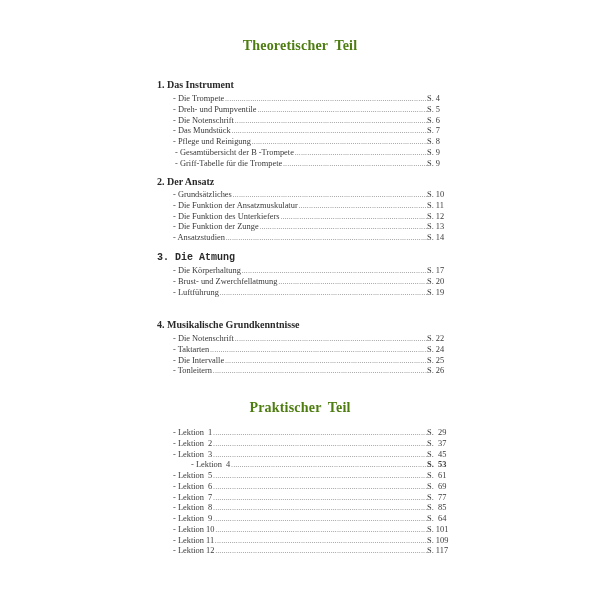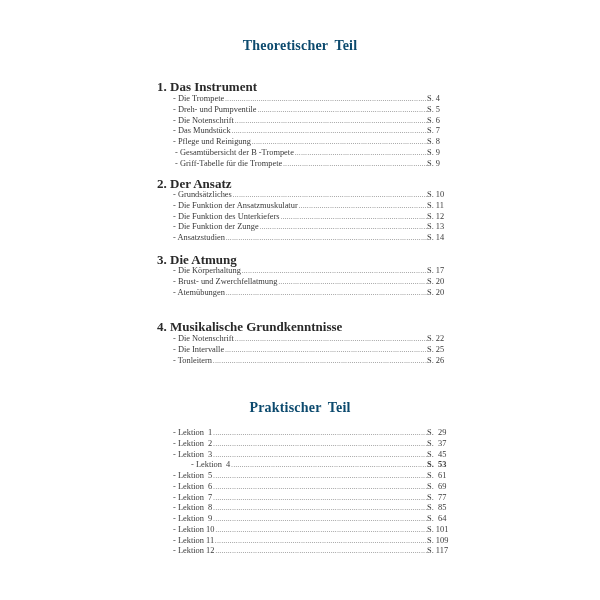--- a/index.html
+++ b/index.html
@@ -1,20 +1,20 @@
 <!DOCTYPE html>
 <html><head>
 <meta charset="utf-8">
 <style>
   html, body { margin:0; padding:0; }
   body { width:600px; height:600px; background:#ffffff; position:relative; overflow:hidden;
          font-family:"Liberation Serif", "DejaVu Serif", serif; color:#3a3a3a; }
   .page-title { position:absolute; left:0; width:600px; text-align:center; font-weight:bold;
-                font-size:14px; color:#0c4a6e; letter-spacing:0.2px; word-spacing:3px; }
-  .section-heading { position:absolute; left:157px; font-weight:bold; font-size:13px; color:#2a2a2a; }
+                font-size:14px; color:#4d7c0f; letter-spacing:0.2px; word-spacing:3px; }
+  .section-heading { position:absolute; left:157px; font-weight:bold; font-size:10px; color:#2a2a2a; }
   .toc { position:absolute; left:173px; width:272px; }
   .toc-row { display:flex; align-items:baseline; height:10.75px; font-size:8.4px; line-height:10.75px; white-space:nowrap; }
   .toc-label { flex:0 0 auto; }
   .toc-dots { flex:1 1 auto; overflow:hidden; color:#555; margin:0 0 0 1px; letter-spacing:0.6px; font-size:6px; }
   .toc-dots::before { content:"......................................................................................................................................................................................................................"; }
   .toc-page { flex:0 0 auto; width:18px; text-align:left; }
 </style>
 </head>
 <body>
 
@@ -81,45 +81,50 @@
       <span class="toc-dots"></span>
       <span class="toc-page">S. 13</span>
     </div>
   <div class="toc-row">
       <span class="toc-label">- Ansatzstudien</span>
       <span class="toc-dots"></span>
       <span class="toc-page">S. 14</span>
     </div>
 </div>
 
-<div class="section-heading" style="top:252px;">3. Die Atmung</div>
+<div class="section-heading" style="top:252px;font-family:Liberation Mono, monospace;">3. Die Atmung</div>
 <div class="toc" style="top:266px;">
   <div class="toc-row">
       <span class="toc-label">- Die Körperhaltung</span>
       <span class="toc-dots"></span>
       <span class="toc-page">S. 17</span>
     </div>
   <div class="toc-row">
       <span class="toc-label">- Brust- und Zwerchfellatmung</span>
       <span class="toc-dots"></span>
       <span class="toc-page">S. 20</span>
     </div>
   <div class="toc-row">
-      <span class="toc-label">- Atemübungen</span>
+      <span class="toc-label">- Luftführung</span>
       <span class="toc-dots"></span>
-      <span class="toc-page">S. 20</span>
+      <span class="toc-page">S. 19</span>
     </div>
 </div>
 
 <div class="section-heading" style="top:319px;">4. Musikalische Grundkenntnisse</div>
 <div class="toc" style="top:334px;">
   <div class="toc-row">
       <span class="toc-label">- Die Notenschrift</span>
       <span class="toc-dots"></span>
       <span class="toc-page">S. 22</span>
+    </div>
+  <div class="toc-row">
+      <span class="toc-label">- Taktarten</span>
+      <span class="toc-dots"></span>
+      <span class="toc-page">S. 24</span>
     </div>
   <div class="toc-row">
       <span class="toc-label">- Die Intervalle</span>
       <span class="toc-dots"></span>
       <span class="toc-page">S. 25</span>
     </div>
   <div class="toc-row">
       <span class="toc-label">- Tonleitern</span>
       <span class="toc-dots"></span>
       <span class="toc-page">S. 26</span>

